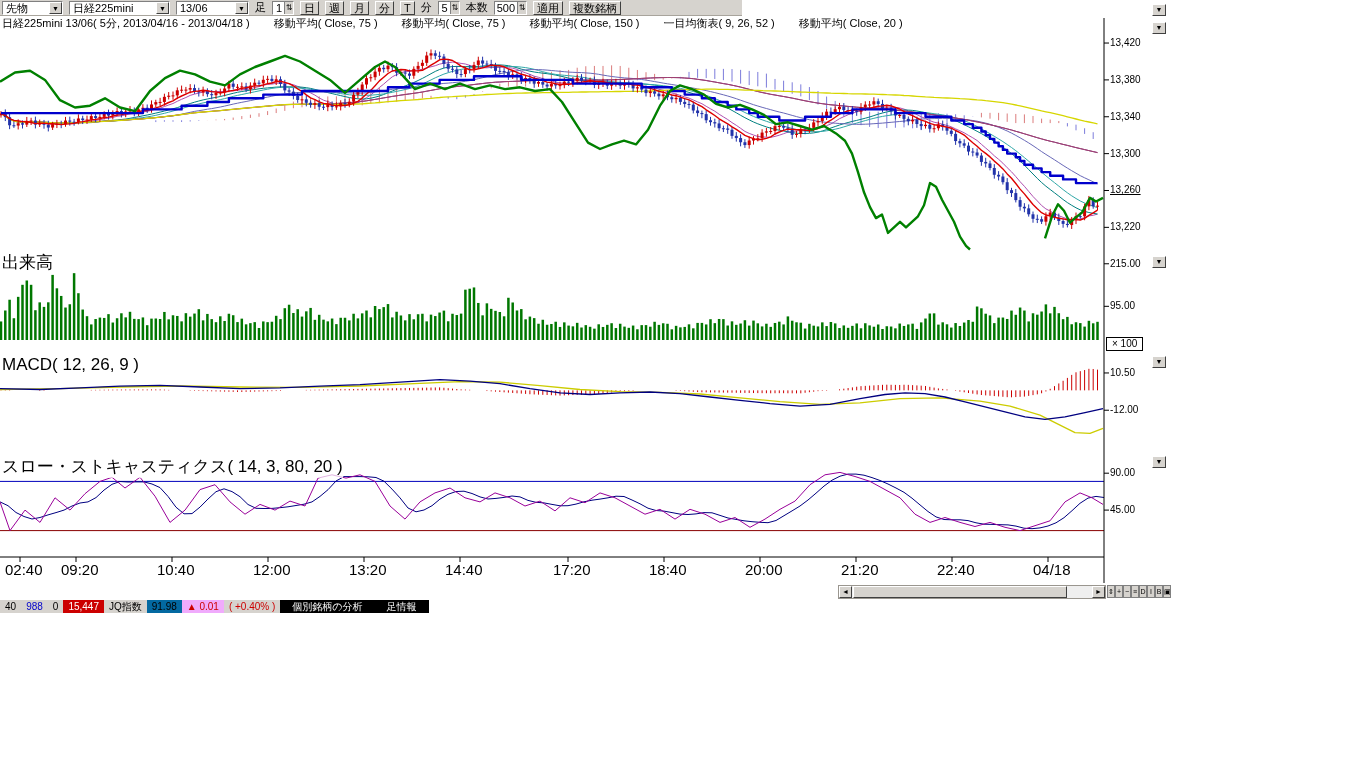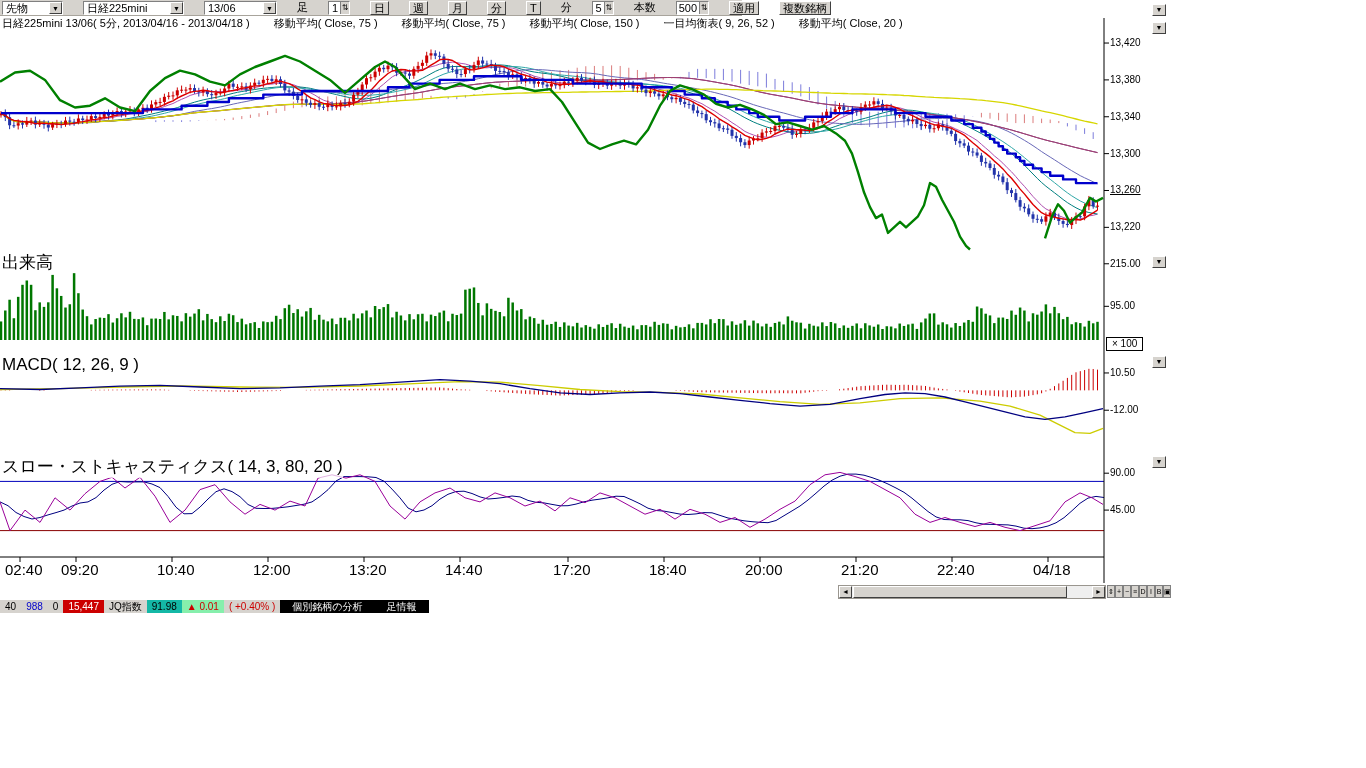--- a/index.html
+++ b/index.html
@@ -1,20 +1,20 @@
 <!DOCTYPE html>
 <html><head>
 <meta charset="utf-8">
 <style>
 *{box-sizing:border-box;margin:0;padding:0}
 html,body{width:1366px;height:768px;background:#fff;overflow:hidden;
   font-family:"Liberation Sans","DejaVu Sans",sans-serif;color:#000}
 #screen{position:absolute;left:0;top:0;width:1366px;height:768px}
 .toolbar{position:absolute;left:0;top:0;width:742px;height:16px;background:#d6d3ce;
-  display:flex;align-items:center;gap:20px;padding:1px 2px;font-size:11px;border-bottom:1px solid #a8a49c}
+  display:flex;align-items:center;gap:6px;padding:1px 2px;font-size:11px;border-bottom:1px solid #a8a49c}
 .combo{display:flex;align-items:center;height:14px;background:#fff;border:1px solid;border-color:#808080 #fff #fff #808080}
 .combo-text{padding:0 3px;font-size:11px;line-height:12px;white-space:nowrap}
 .combo-btn{width:13px;height:12px;background:#d6d3ce;border:1px solid;border-color:#fff #404040 #404040 #fff;
   font-size:7px;line-height:11px;text-align:center}
 .tb-label{font-size:11px;white-space:nowrap}
 .spin{display:flex;height:14px;border:1px solid;border-color:#808080 #fff #fff #808080;background:#fff}
 .spin-val{padding:0 2px;font-size:11px;line-height:12px;min-width:11px;text-align:right}
 .spin-btn{width:9px;background:#d6d3ce;font-size:8px;line-height:12px;text-align:center;border-left:1px solid #808080}
 .tb-btn{height:14px;background:#d6d3ce;border:1px solid;border-color:#fff #404040 #404040 #fff;
   font-size:11px;line-height:12px;padding:0 3px;white-space:nowrap}
@@ -1263,22 +1263,22 @@
       <div class="win-btn">B</div>
       <div class="win-btn">▣</div>
     </div>
 
   <div class="bottom-strip" id="bottom-strip">
       <div class="strip-item" style="color: rgb(0, 0, 0); background: rgb(214, 211, 206);">40</div>
       <div class="strip-item" style="color: rgb(0, 0, 204); background: rgb(214, 211, 206);">988</div>
       <div class="strip-item" style="color: rgb(0, 0, 0); background: rgb(214, 211, 206);">0</div>
       <div class="strip-item" style="color: rgb(255, 255, 255); background: rgb(204, 0, 0);">15,447</div>
       <div class="strip-item" style="color: rgb(0, 0, 0); background: rgb(214, 211, 206);">JQ指数</div>
-      <div class="strip-item" style="color: rgb(0, 0, 0); background: #14b8a6;">91.98</div>
-      <div class="strip-item" style="color: rgb(204, 0, 0); background: #86efac;">▲ 0.01</div>
+      <div class="strip-item" style="color: rgb(0, 0, 0); background: #0369a1;">91.98</div>
+      <div class="strip-item" style="color: rgb(204, 0, 0); background: #f0abfc;">▲ 0.01</div>
       <div class="strip-item" style="color: rgb(204, 0, 0); background: rgb(214, 211, 206);">( +0.40% )</div>
       <div class="strip-tab">個別銘柄の分析</div>
       <div class="strip-tab">足情報</div>
     </div>
 
 <div class="axis-label" style="left: 1110px; top: 37.0392px;">13,420</div>
     <div class="axis-label" style="left: 1110px; top: 73.902px;">13,380</div>
     <div class="axis-label" style="left: 1110px; top: 110.765px;">13,340</div>
     <div class="axis-label" style="left: 1110px; top: 147.627px;">13,300</div>
     <div class="axis-label" style="left: 1110px; top: 184.49px; text-decoration: underline;">13,260</div>

